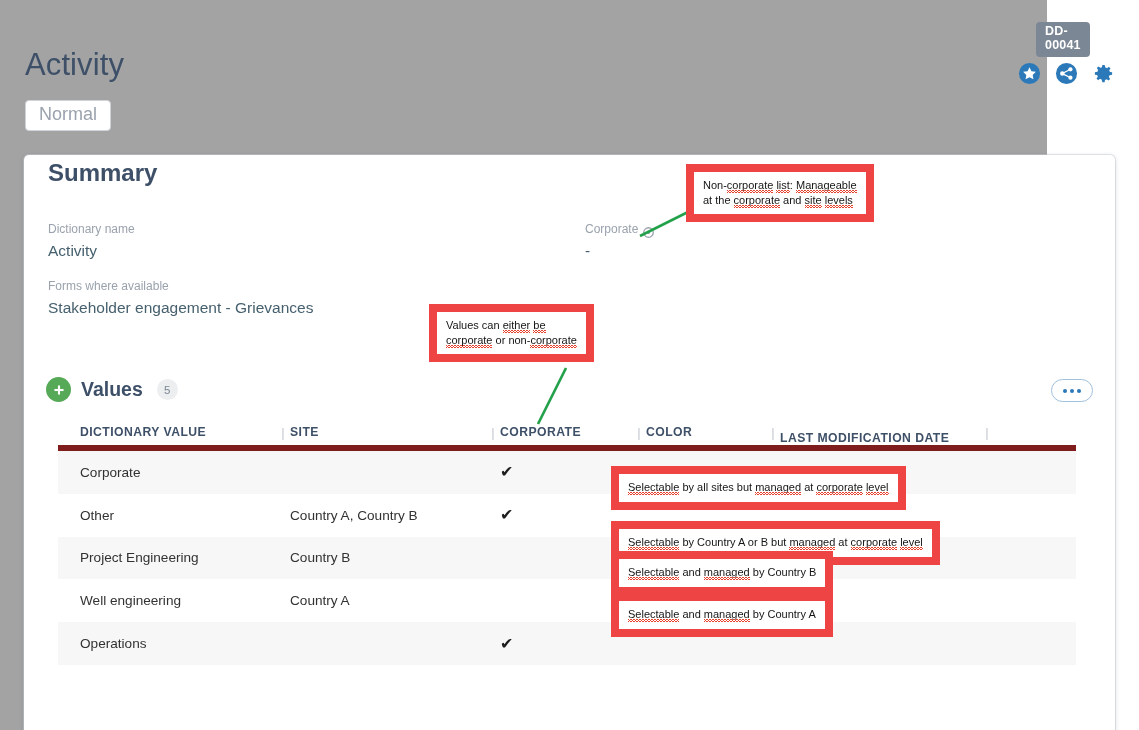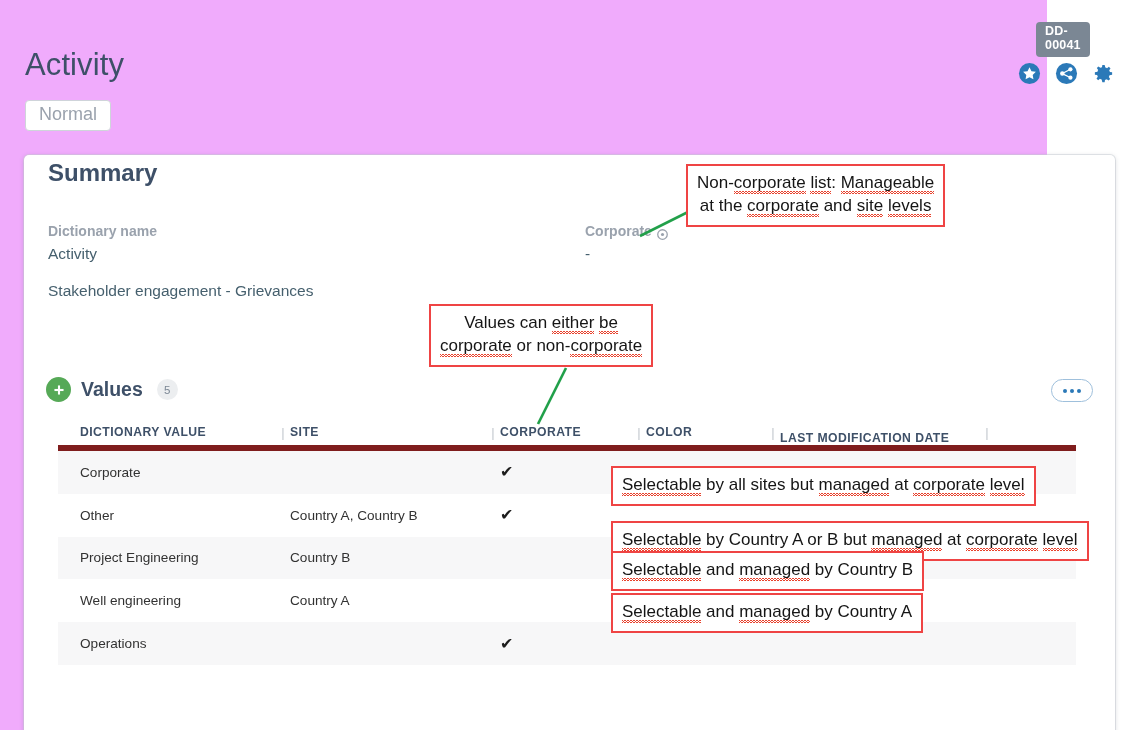--- a/index.html
+++ b/index.html
@@ -9,21 +9,21 @@
     height: 730px;
     background: #ffffff;
     font-family: "Liberation Sans", sans-serif;
     overflow: hidden;
   }
 
   #app {
     position: relative;
     width: 1047px;
     height: 730px;
-    background: #f0abfc;
+    background: #a3a3a3;
     padding-left: 23px;
   }
 
   
   .record-badge {
     position: absolute;
     top: 22px;
     left: 1036px;
     background: #7b8794;
     color: #ffffff;
@@ -86,24 +86,23 @@
     top: 4px;
     font-size: 24px;
     font-weight: bold;
     color: #3e5068;
   }
 
   .field {
     position: absolute;
   }
   .field-label {
-    font-size: 14px;
+    font-size: 12px;
     color: #9aa2ad;
     line-height: 1.45;
-    font-weight: bold;
   }
   .field-value {
     font-size: 15.5px;
     color: #46606e;
     line-height: 1.5;
     margin-top: 1px;
   }
   .field-value.dash { color: #46606e; }
 
   .f-dictname { left: 24px; top: 66px; }
@@ -208,29 +207,28 @@
     font-size: 13.6px;
     color: #323232;
   }
   .trow.alt { background: #f7f7f8; }
   .trow .cell { display: flex; align-items: center; }
   .check { font-size: 16px; color: #1c1c1c; line-height: 1; }
 
   
   .anno {
     position: absolute;
-    border: 2px solid #ef4444;
+    border: 8px solid #ef4444;
     background: #ffffff;
     color: #151515;
-    font-size: 17px;
+    font-size: 11px;
     line-height: 1.34;
     padding: 6px 9px 7px 9px;
     z-index: 40;
     white-space: nowrap;
-    text-align: center;
   }
   .sp { text-decoration: none; position: relative; }
   .sp::after {
     content: "";
     position: absolute;
     left: 0; right: 0; bottom: -2px;
     height: 3px;
     background-image:
       linear-gradient(45deg, transparent 40%, #e8432e 40%, #e8432e 60%, transparent 60%),
       linear-gradient(-45deg, transparent 40%, #e8432e 40%, #e8432e 60%, transparent 60%);
@@ -294,20 +292,21 @@
   <div class="card">
 
     <h2 class="section-title">Summary</h2>
 
     <div class="field f-dictname">
       <div class="field-label">Dictionary name</div>
       <div class="field-value">Activity</div>
     </div>
 
     <div class="field f-forms">
+      <div class="field-label">Forms where available</div>
       <div class="field-value">Stakeholder engagement - Grievances</div>
     </div>
 
     <div class="field f-corp">
       <div class="label-row">
         <span class="field-label">Corporate</span>
         <span class="info-icon">
           <svg viewBox="0 0 12 12" width="11" height="11">
             <circle cx="6" cy="6" r="5.2" fill="none" stroke="#9aa2ad" stroke-width="1.4"></circle>
             <circle cx="6" cy="6" r="1.7" fill="#9aa2ad"></circle>

